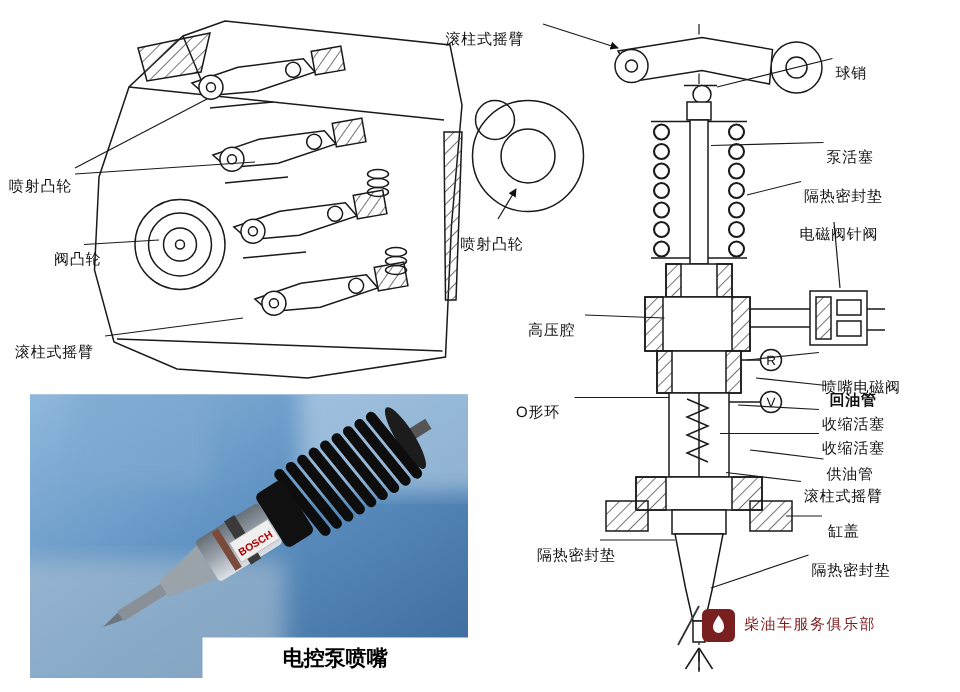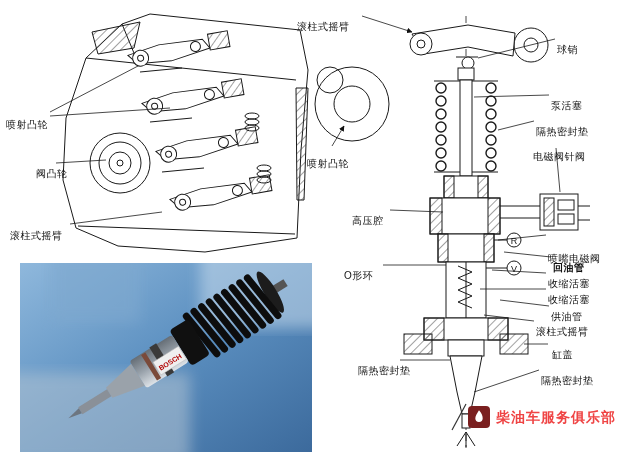--- a/index.html
+++ b/index.html
@@ -23,21 +23,21 @@
     background:#ffffff; display:flex; align-items:center; justify-content:center;
     font-size:14px; font-weight:700; color:#000;
   }
   .footer-logo {
     position:absolute; left:468px; top:406px; width:22px; height:22px;
     background:#7a1f1f; border-radius:4px;
     display:flex; align-items:center; justify-content:center;
   }
   .footer-brand {
     position:absolute; left:496px; top:409px;
-    font-size:14px; font-weight:700; color:#ef4444; letter-spacing:1px;
+    font-size:10px; font-weight:400; color:#7f1d1d; letter-spacing:1px;
   }
 </style>
 </head>
 <body>
 
 <div class="page">
 
   <svg class="art" width="640" height="461" viewBox="0 0 640 461">
     <defs>
       <pattern id="hatch" width="6" height="6" patternUnits="userSpaceOnUse" patternTransform="rotate(45)">
@@ -259,20 +259,21 @@
         <rect x="140" y="-15" width="5" height="30" fill="#7a4a3a"></rect>
         <path d="M158,-13 L192,-6 L192,6 L158,13 Z" fill="#9aa2aa"></path>
         <rect x="192" y="-4" width="34" height="8" fill="#8a9098"></rect>
         <path d="M226,-3 L240,0 L226,3 Z" fill="#6d7680"></path>
       </g>
       <g transform="translate(150,98) rotate(-32)">
         <rect x="-15" y="-8" width="30" height="15" fill="#efefef" stroke="#bbb" stroke-width="0.5"></rect>
         <text x="-13" y="3.5" font-size="7" font-weight="bold" fill="#b00000">BOSCH</text>
       </g>
     </svg>
+    <div class="photo-caption">电控泵喷嘴</div>
   </div>
 
   <div class="footer-logo">
     <svg width="14" height="16" viewBox="0 0 22 26">
       <path d="M11,2 C15,7 17,10 17,15 A6,6 0 1 1 5,15 C5,11 8,7 11,2 Z" fill="#ffffff"></path>
     </svg>
   </div>
   <div class="footer-brand">柴油车服务俱乐部</div>
 
 </div>

